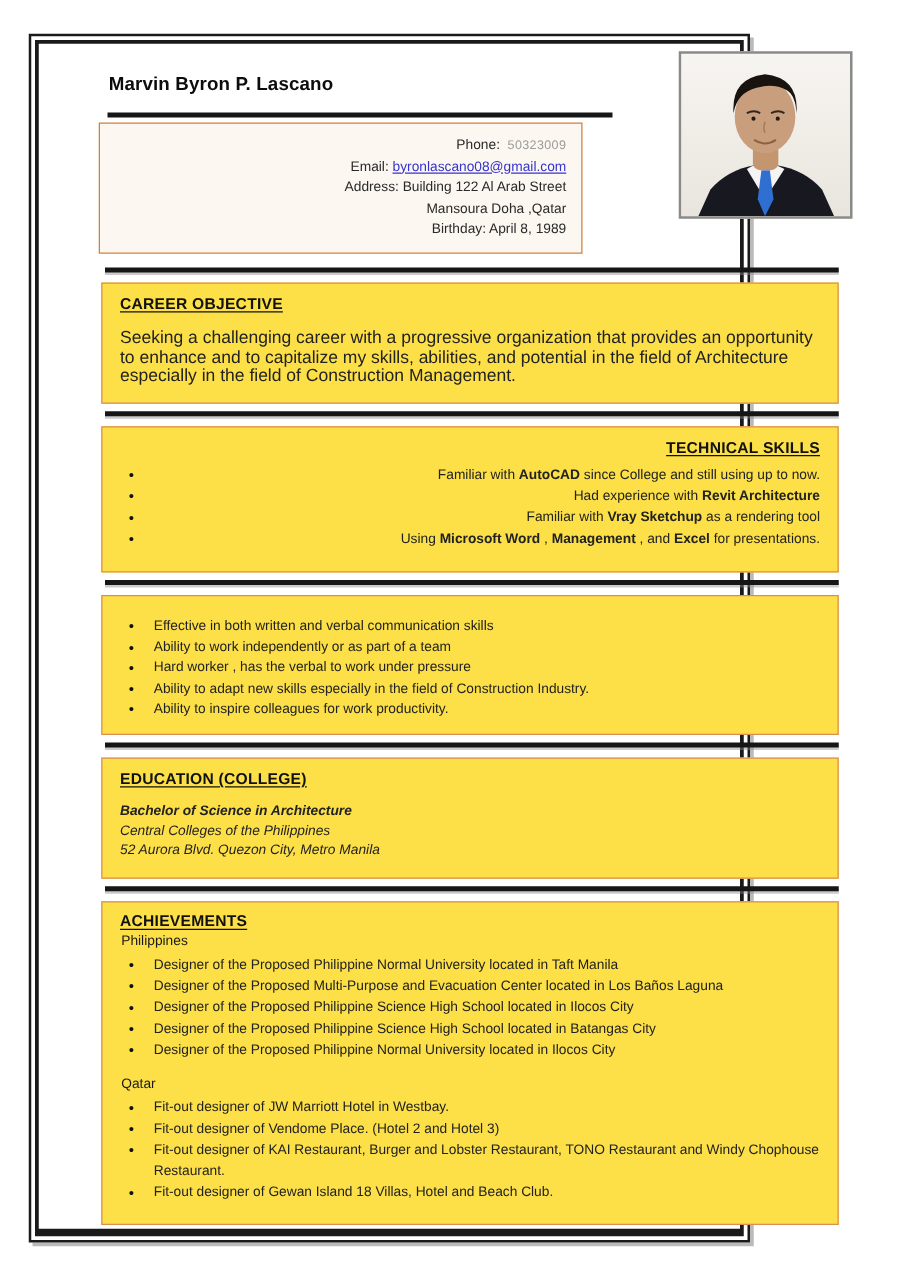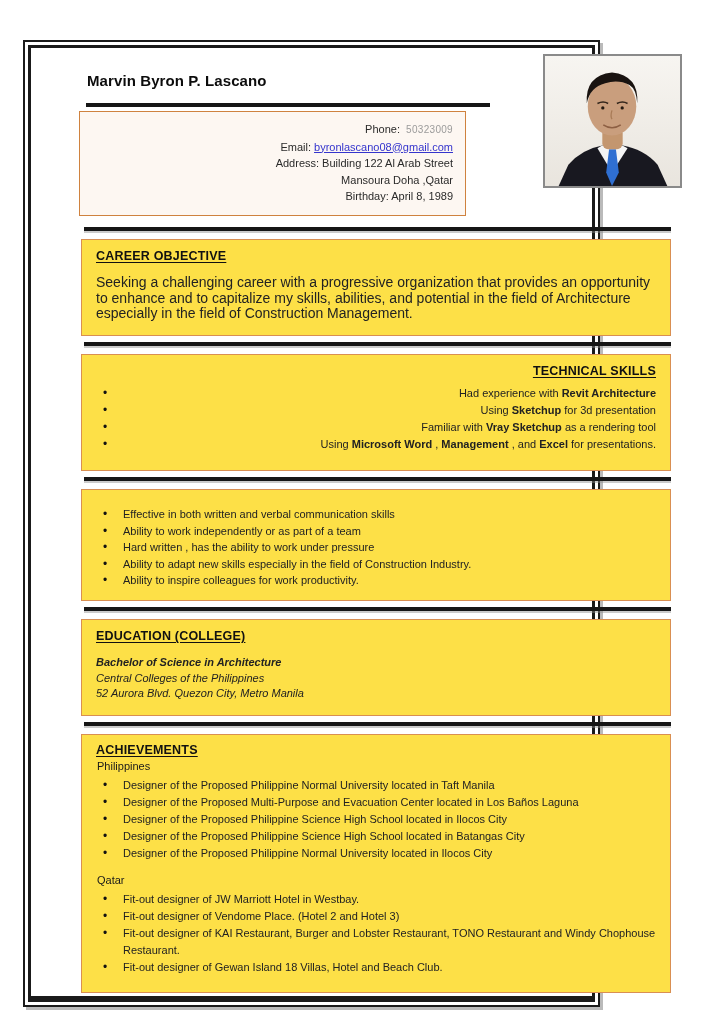--- a/index.html
+++ b/index.html
@@ -3,21 +3,21 @@
 <meta charset="utf-8">
 <style>
   html,body{margin:0;padding:0;}
   body{
     width:724px;height:1024px;background:#ffffff;position:relative;
     font-family:"Liberation Sans", sans-serif;color:#1f1f1f;
     -webkit-font-smoothing:antialiased;overflow:hidden;
   }
   
   .frame-outer{
-    position:absolute;left:23px;top:40px;width:577px;height:967px;
+    position:absolute;left:23px;top:27px;width:577px;height:967px;
     border:2px solid #1a1a1a;padding:3px;box-sizing:border-box;
     box-shadow:3px 3px 0 rgba(130,130,130,.55);background:#fff;
   }
   .frame-inner{
     width:100%;height:100%;box-sizing:border-box;background:#fff;
     border:3px solid #1a1a1a;border-bottom-width:6px;position:relative;
   }
   
   .name{
     position:absolute;left:56px;top:24px;font-size:15px;font-weight:bold;
@@ -125,32 +125,32 @@
     <div class="sections">
         <div class="bar"></div>
         <div class="sec sec-career-objective">
           <div class="sec-title">CAREER OBJECTIVE</div>
           <p class="para">Seeking a challenging career with a progressive organization that provides an opportunity to enhance and to capitalize my skills, abilities, and potential in the field of Architecture especially in the field of Construction Management.</p>
         </div>
         <div class="bar"></div>
         <div class="sec sec-technical-skills">
           <div class="sec-title">TECHNICAL SKILLS</div>
           <ul class="blist">
+            <li>Familiar with <b>AutoCAD</b> since College and still using up to now.</li>
             <li>Had experience with <b>Revit Architecture</b></li>
-            <li>Using <b>Sketchup</b> for 3d presentation</li>
             <li>Familiar with <b>Vray Sketchup</b> as a rendering tool</li>
             <li>Using <b>Microsoft Word</b> , <b>Management</b> , and <b>Excel</b> for presentations.</li>
           </ul>
         </div>
         <div class="bar"></div>
         <div class="sec sec-personal-skills">
           <ul class="blist">
             <li>Effective in both written and verbal communication skills</li>
             <li>Ability to work independently or as part of a team</li>
-            <li>Hard written , has the ability to work under pressure</li>
+            <li>Hard worker , has the verbal to work under pressure</li>
             <li>Ability to adapt new skills especially in the field of Construction Industry.</li>
             <li>Ability to inspire colleagues for work productivity.</li>
           </ul>
         </div>
         <div class="bar"></div>
         <div class="sec sec-education-college">
           <div class="sec-title">EDUCATION (COLLEGE)</div>
           <p class="edu-line edu-first" style="font-weight: bold;">Bachelor of Science in Architecture</p>
           <p class="edu-line">Central Colleges of the Philippines</p>
           <p class="edu-line">52 Aurora Blvd. Quezon City, Metro Manila</p>

